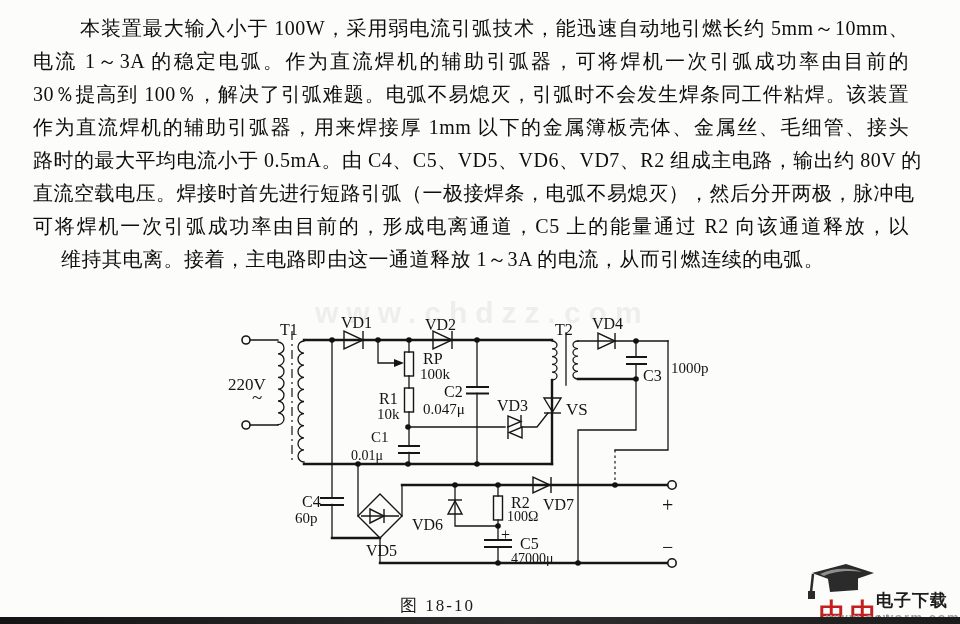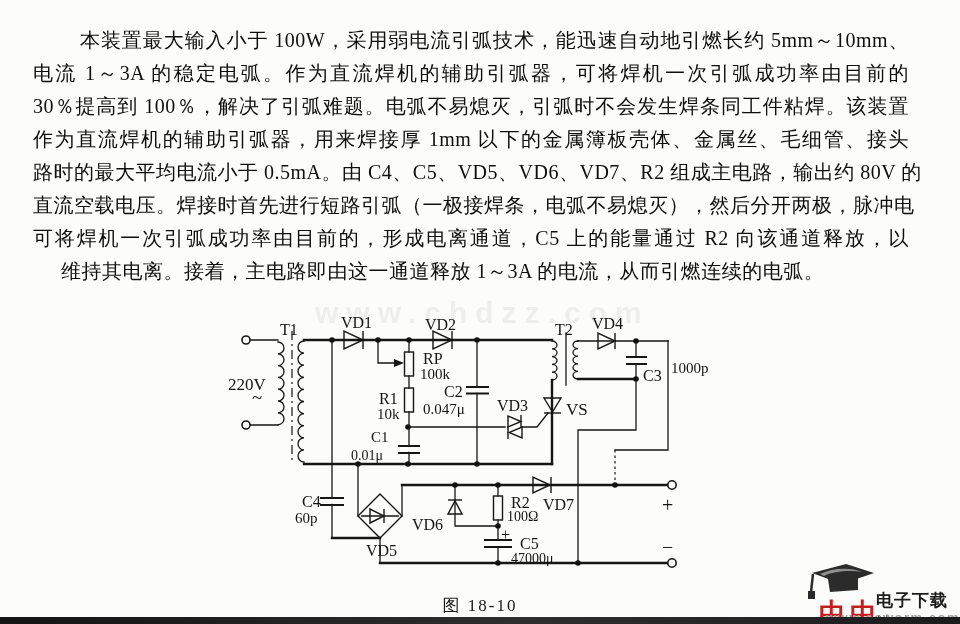--- a/index.html
+++ b/index.html
@@ -5,21 +5,21 @@
   html,body{margin:0;padding:0;}
   .page{
     position:relative;
     width:960px;height:624px;
     background:#fcfcfa;
     overflow:hidden;
     font-family:"Liberation Serif","DejaVu Serif",serif;
     color:#111;
   }
   .text-block{
-    position:absolute;left:33px;top:24px;width:876px;
+    position:absolute;left:33px;top:12px;width:876px;
   }
   .tline{
     font-size:20px;
     line-height:33px;
     letter-spacing:0.5px;
     white-space:nowrap;
     text-align:justify;
     text-align-last:justify;
     width:100%;
     color:#0e0e0e;
@@ -42,21 +42,21 @@
   .dashcore{stroke:#161616;stroke-width:1.2;stroke-dasharray:9 4 2 4;fill:none;}
   .dashwire{stroke:#161616;stroke-width:1.2;stroke-dasharray:2.5 3;fill:none;}
   .dot{fill:#111;stroke:none;}
   .term{fill:#fcfcfa;stroke:#161616;stroke-width:1.6;}
   #circuit-labels text{
     fill:#141414;
     font-family:"Liberation Serif","DejaVu Serif",serif;
   }
   .caption{
     position:absolute;left:400px;top:594px;width:160px;
-    font-size:17px;letter-spacing:2px;text-align:center;color:#1a1a1a;
+    font-size:17px;letter-spacing:2px;text-align:left;color:#1a1a1a;
   }
   .watermark{position:absolute;left:800px;top:558px;width:160px;height:66px;}
   .wm-cap{position:absolute;left:4px;top:2px;}
   .wm-brand{
     position:absolute;left:18px;top:37px;
     font-family:"Liberation Sans","DejaVu Sans",sans-serif;
     font-weight:bold;font-size:28px;letter-spacing:3px;
   }
   .wm-site{
     position:absolute;left:76px;top:31px;

